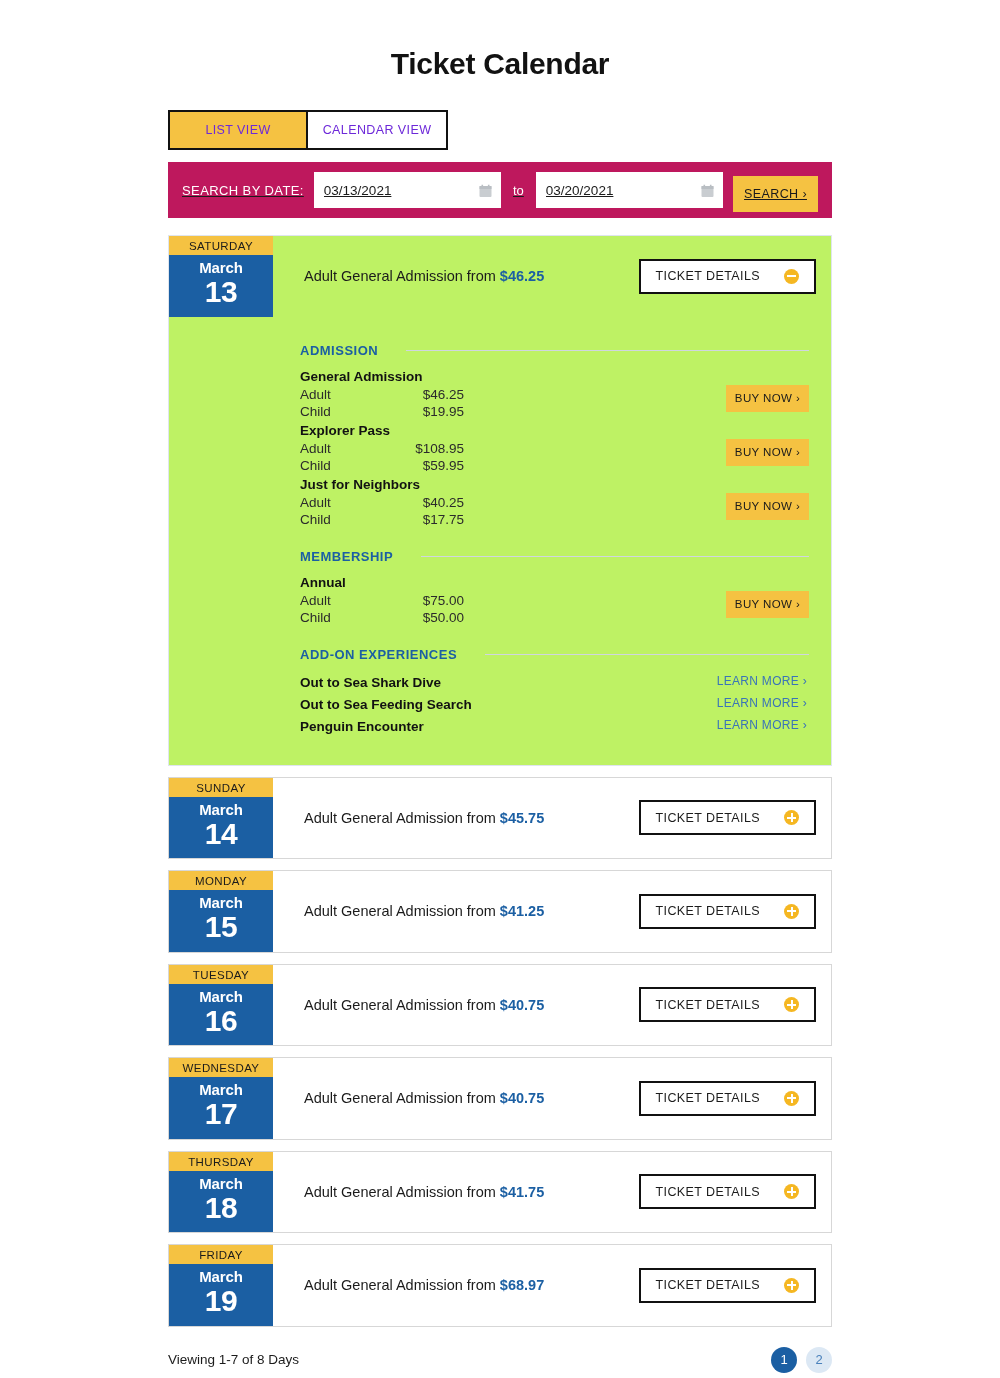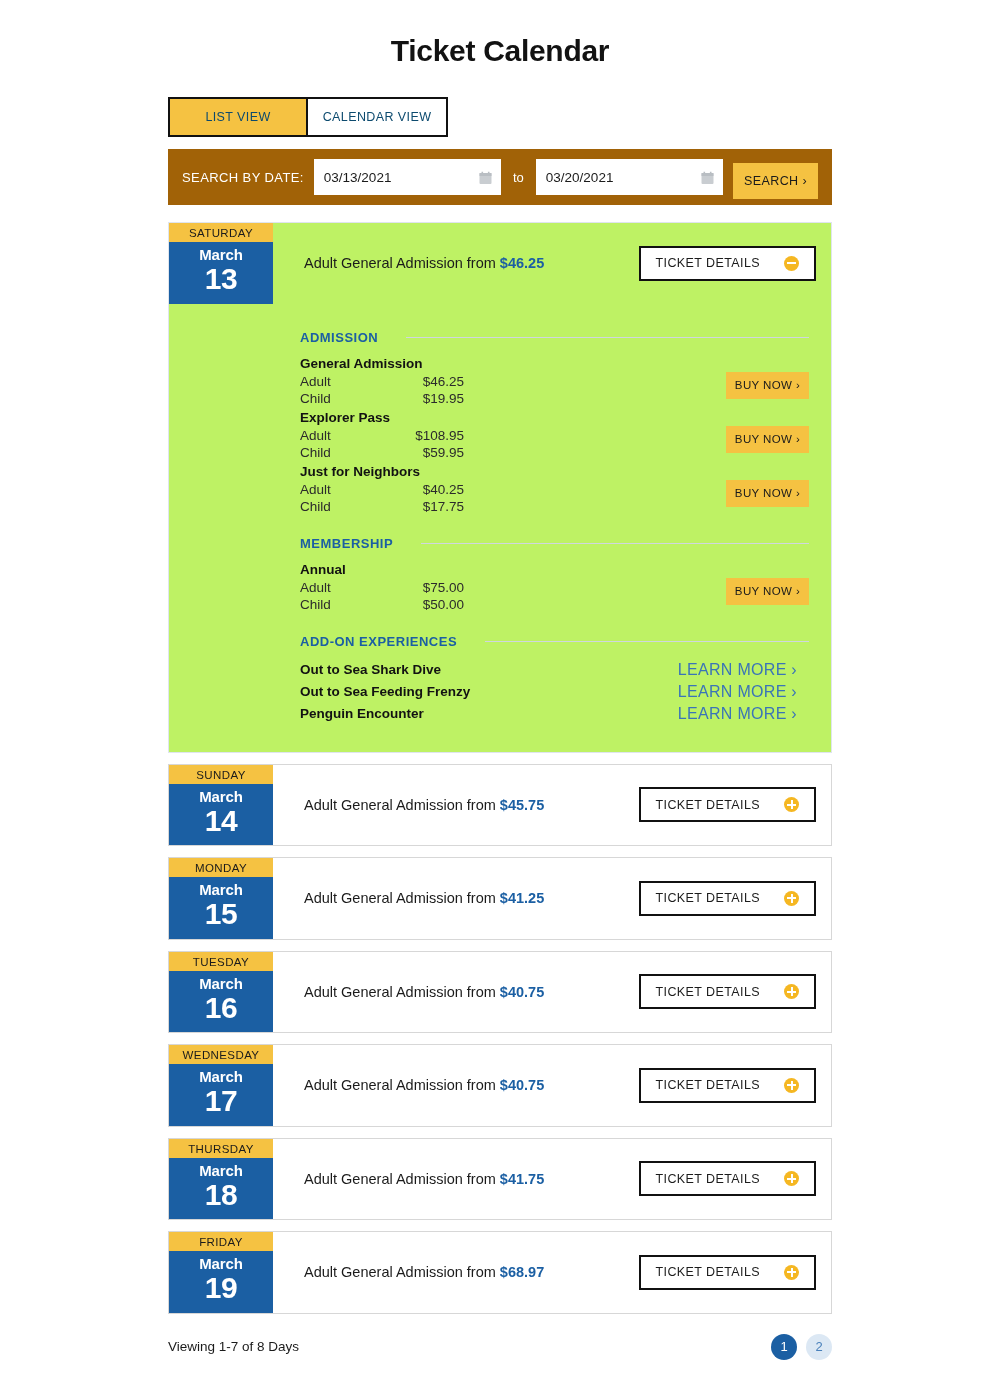--- a/index.html
+++ b/index.html
@@ -16,21 +16,21 @@
 
   .page { width: 1000px; position: relative; }
 
   
   .page-title {
     text-align: center;
     font-size: 30px;
     font-weight: bold;
     letter-spacing: -0.3px;
     color: #121212;
-    padding-top: 34px;
+    padding-top: 47px;
   }
 
   
   .content {
     width: 664px;
     margin: 0 auto;
     margin-left: 168px;
   }
 
   
@@ -39,37 +39,38 @@
     display: inline-flex;
     border: 2px solid #111111;
   }
   .view-toggle .seg {
     font-size: 12.5px;
     letter-spacing: 0.4px;
     padding: 11px 0 11px 0;
     width: 138px;
     text-align: center;
     background: #ffffff;
-    color: #0c4a6e;
+    color: #6d28d9;
     cursor: pointer;
   }
   .view-toggle .seg.active {
     background: #F5C242;
     border-right: 2px solid #111111;
   }
 
   
   .search-bar {
     margin-top: 12px;
-    background: #a16207;
+    background: #be185d;
     height: 56px;
     display: flex;
     align-items: center;
     padding: 0 14px 0 14px;
     gap: 10px;
+    text-decoration: underline;
   }
   .search-label {
     color: #ffffff;
     font-size: 13px;
     letter-spacing: 0.4px;
     white-space: nowrap;
   }
   .date-field {
     position: relative;
     background: #ffffff;
@@ -297,23 +298,23 @@
     position: relative;
     margin-bottom: 4px;
   }
   .addon-name {
     font-size: 13.5px;
     font-weight: bold;
     color: #121212;
   }
   .learn-link {
     position: absolute;
-    right: 12px;
+    right: 2px;
     top: 1px;
-    font-size: 16px;
+    font-size: 12px;
     letter-spacing: 0.3px;
     color: #3A74B8;
     text-decoration: none;
     cursor: pointer;
   }
 
   
   .footer {
     margin-top: 20px;
     display: flex;
@@ -468,21 +469,21 @@
                 <span class="who">Child</span>
                 <span class="amt">$50.00</span>
               </div>
               <button class="buy-btn">BUY NOW ›</button>
             </div>
             <div class="sec-head">
               <span class="sec-title">ADD-ON EXPERIENCES</span>
               <span class="rule"></span>
             </div>
             <div class="addon-row"><span class="addon-name">Out to Sea Shark Dive</span><a class="learn-link">LEARN MORE ›</a></div>
-            <div class="addon-row"><span class="addon-name">Out to Sea Feeding Frenzy</span><a class="learn-link">LEARN MORE ›</a></div>
+            <div class="addon-row"><span class="addon-name">Out to Sea Feeding Search</span><a class="learn-link">LEARN MORE ›</a></div>
             <div class="addon-row"><span class="addon-name">Penguin Encounter</span><a class="learn-link">LEARN MORE ›</a></div>
           </div>
         </div>
         <div class="day-card">
           <div class="date-badge">
             <div class="dow">SUNDAY</div>
             <div class="date-body">
               <div class="month">March</div>
               <div class="daynum">14</div>
             </div>

